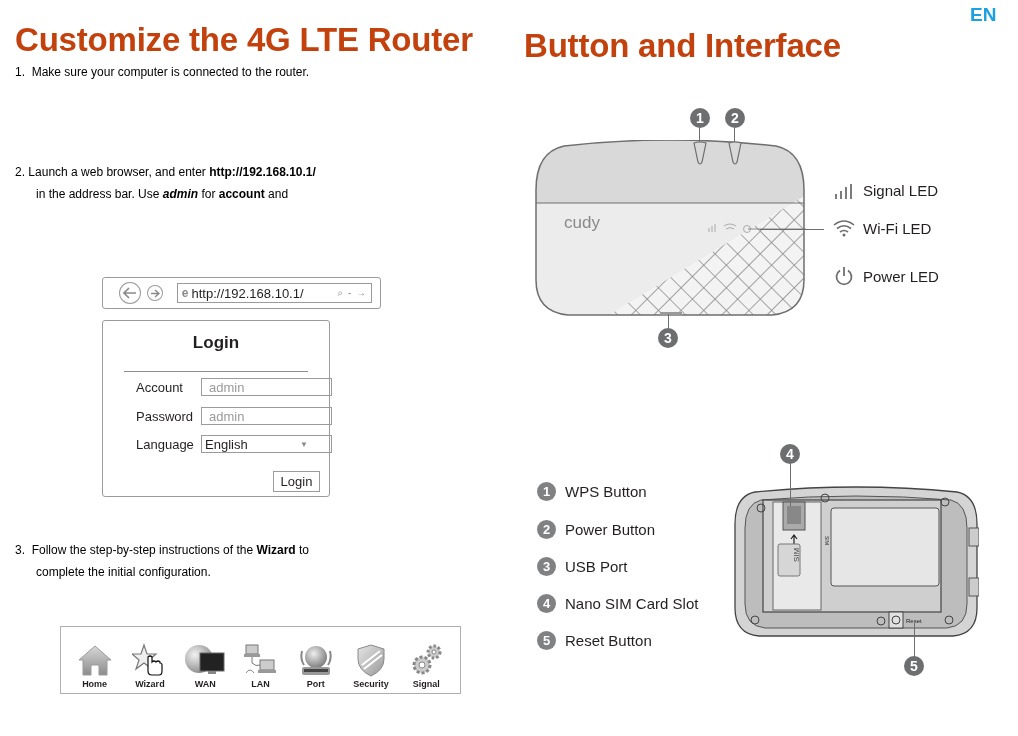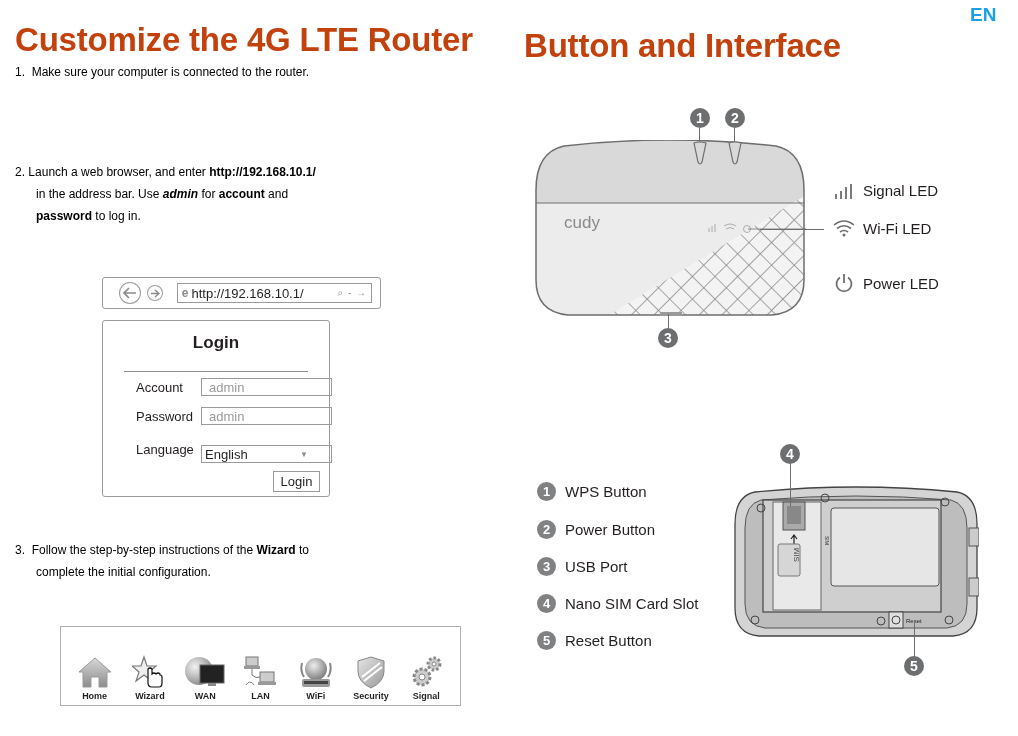--- a/index.html
+++ b/index.html
@@ -21,21 +21,21 @@
   .address .ie { color: #8a8a8a; font-size: 12px; margin-right: 3px; font-weight: bold; }
   .address .search { margin-left: auto; color: #8a8a8a; font-size: 10px; letter-spacing: 1px; }
 
   
   .login-card { border: 1.5px solid #9b9b9b; border-radius: 3px; background: #fff; }
   .login-title { position: absolute; left: 0; right: 0; top: 12px; text-align: center; font-size: 17px; font-weight: bold; }
   .login-rule { position: absolute; left: 21px; right: 21px; top: 50px; border-top: 1.5px solid #8f8f8f; }
   .form-row { position: absolute; left: 33px; display: flex; align-items: center; font-size: 13px; }
   .form-row .lbl { width: 65px; }
   .form-field { width: 131px; height: 18px; border: 1.5px solid #9b9b9b; padding-left: 7px; font-size: 13px; color: #9a9a9a; display: flex; align-items: center; }
-  .form-select { width: 131px; height: 18px; border: 1.5px solid #9b9b9b; padding-left: 3px; font-size: 13px; color: #231f20; display: flex; align-items: center; justify-content: space-between; padding-right: 23px; margin-top: 10px; }
+  .form-select { width: 131px; height: 18px; border: 1.5px solid #9b9b9b; padding-left: 3px; font-size: 13px; color: #231f20; display: flex; align-items: center; justify-content: space-between; padding-right: 23px; }
   .form-select .caret { font-size: 8px; color: #8a8a8a; }
   .login-btn { position: absolute; left: 170px; top: 150px; width: 47px; height: 21px; border: 1.5px solid #9b9b9b; font-size: 13px; display: flex; align-items: center; justify-content: center; background: #fff; }
 
   
   .menu-bar { border: 1.5px solid #b0b0b0; background: #fff; display: flex; justify-content: space-around; align-items: flex-end; padding: 0 6px 4px 6px; }
   .menu-item { display: flex; flex-direction: column; align-items: center; width: 52px; }
   .menu-item svg { display: block; }
   .menu-item .lbl { font-size: 9px; font-weight: bold; color: #231f20; margin-top: 2px; }
 
   
@@ -57,23 +57,20 @@
 <div class="abs step" style="left:15px; top:61px;">
   <span>1.</span>&nbsp;
   <span>Make sure your computer is connected to the router.</span>
 </div>
 
 <div class="abs step" style="left:15px; top:161px; width:500px;">
   <span>2.</span>
   <span>Launch a web browser, and enter </span><b>http://192.168.10.1/</b>
   <span class="indent">
     <span>in the address bar. Use </span><i>admin</i><span> for </span><b>account</b><span> and</span>
-  </span>
-  <span class="indent">
-    <b>password</b><span> to log in.</span>
   </span>
 </div>
 
 <div class="abs browser-bar" style="left:102px; top:277px; width:279px; height:32px;">
   <span class="nav-btn" style="width:22px; height:22px; margin-left:8px;">
     <svg width="14" height="12" viewBox="0 0 14 12">
         <path d="M6 1 L1 6 L6 11 M1 6 H13" stroke="#8a8a8a" stroke-width="1.6" fill="none"></path>
       </svg>
   </span>
   <span class="nav-btn" style="width:16px; height:16px; margin-left:6px;">
@@ -109,21 +106,21 @@
   </div>
   <div class="login-btn">Login</div>
 </div>
 
 <div class="abs step" style="left:15px; top:539px; width:500px;">
   <span>3.</span>&nbsp;
   <span>Follow the step-by-step instructions of the </span><b>Wizard</b><span> to</span>
   <span class="indent">complete the initial configuration.</span>
 </div>
 
-<div class="abs menu-bar" style="left:60px; top:626px; width:401px; height:80px;">
+<div class="abs menu-bar" style="left:60px; top:626px; width:401px; height:68px;">
   <div class="menu-item">
     <svg width="36" height="34" viewBox="0 0 36 34">
       <defs>
           <linearGradient id="g1" x1="0" y1="0" x2="0" y2="1">
             <stop offset="0" stop-color="#d8d8d8"></stop>
             <stop offset="1" stop-color="#8c8c8c"></stop>
           </linearGradient>
         </defs>
       <path d="M2 17 L18 3 L34 17 L30 17 L30 32 L22 32 L22 22 L14 22 L14 32 L6 32 L6 17 Z" fill="url(#g1)" stroke="#9a9a9a"></path>
     </svg>
@@ -167,21 +164,21 @@
           <radialGradient id="g3" cx="0.4" cy="0.35" r="0.7">
             <stop offset="0" stop-color="#eee"></stop>
             <stop offset="1" stop-color="#777"></stop>
           </radialGradient>
         </defs>
       <path d="M4 8 Q2 16 6 22 M32 8 Q34 16 30 22" stroke="#888" stroke-width="2" fill="none"></path>
       <circle cx="18" cy="14" r="11" fill="url(#g3)"></circle>
       <rect x="4" y="24" width="28" height="8" rx="2" fill="#999"></rect>
       <rect x="6" y="26" width="24" height="3" fill="#444"></rect>
     </svg>
-    <span class="lbl">WiFi</span>
+    <span class="lbl">Port</span>
   </div>
   <div class="menu-item">
     <svg width="36" height="34" viewBox="0 0 36 34">
       <defs>
           <linearGradient id="g4" x1="0" y1="0" x2="1" y2="1">
             <stop offset="0" stop-color="#e6e6e6"></stop>
             <stop offset="1" stop-color="#999"></stop>
           </linearGradient>
         </defs>
       <path d="M18 2 L31 6 L31 16 Q31 27 18 33 Q5 27 5 16 L5 6 Z" fill="url(#g4)" stroke="#888"></path>
@@ -254,21 +251,21 @@
 </div>
 <div class="led-row" style="left:833px; top:219px;">
   <span class="ico">
     <svg width="22" height="18" viewBox="0 0 22 18">
         <path d="M1 6 Q11 -2 21 6 M4 9.5 Q11 4 18 9.5 M7 13 Q11 10 15 13" stroke="#6d6e70" stroke-width="1.6" fill="none"></path>
         <circle cx="11" cy="16" r="1.5" fill="#6d6e70"></circle>
       </svg>
   </span>
   <span>Wi-Fi LED</span>
 </div>
-<div class="led-row" style="left:833px; top:273px;text-align:right;">
+<div class="led-row" style="left:833px; top:266px;text-align:right;">
   <span class="ico">
     <svg width="20" height="20" viewBox="0 0 20 20">
         <path d="M6 4.5 A7.5 7.5 0 1 0 14 4.5" stroke="#6d6e70" stroke-width="1.8" fill="none"></path>
         <path d="M10 1 V10" stroke="#6d6e70" stroke-width="1.8"></path>
       </svg>
   </span>
   <span>Power LED</span>
 </div>
 
 <svg class="abs" style="left:733px; top:484px;" width="246" height="160" viewBox="0 0 246 160">

